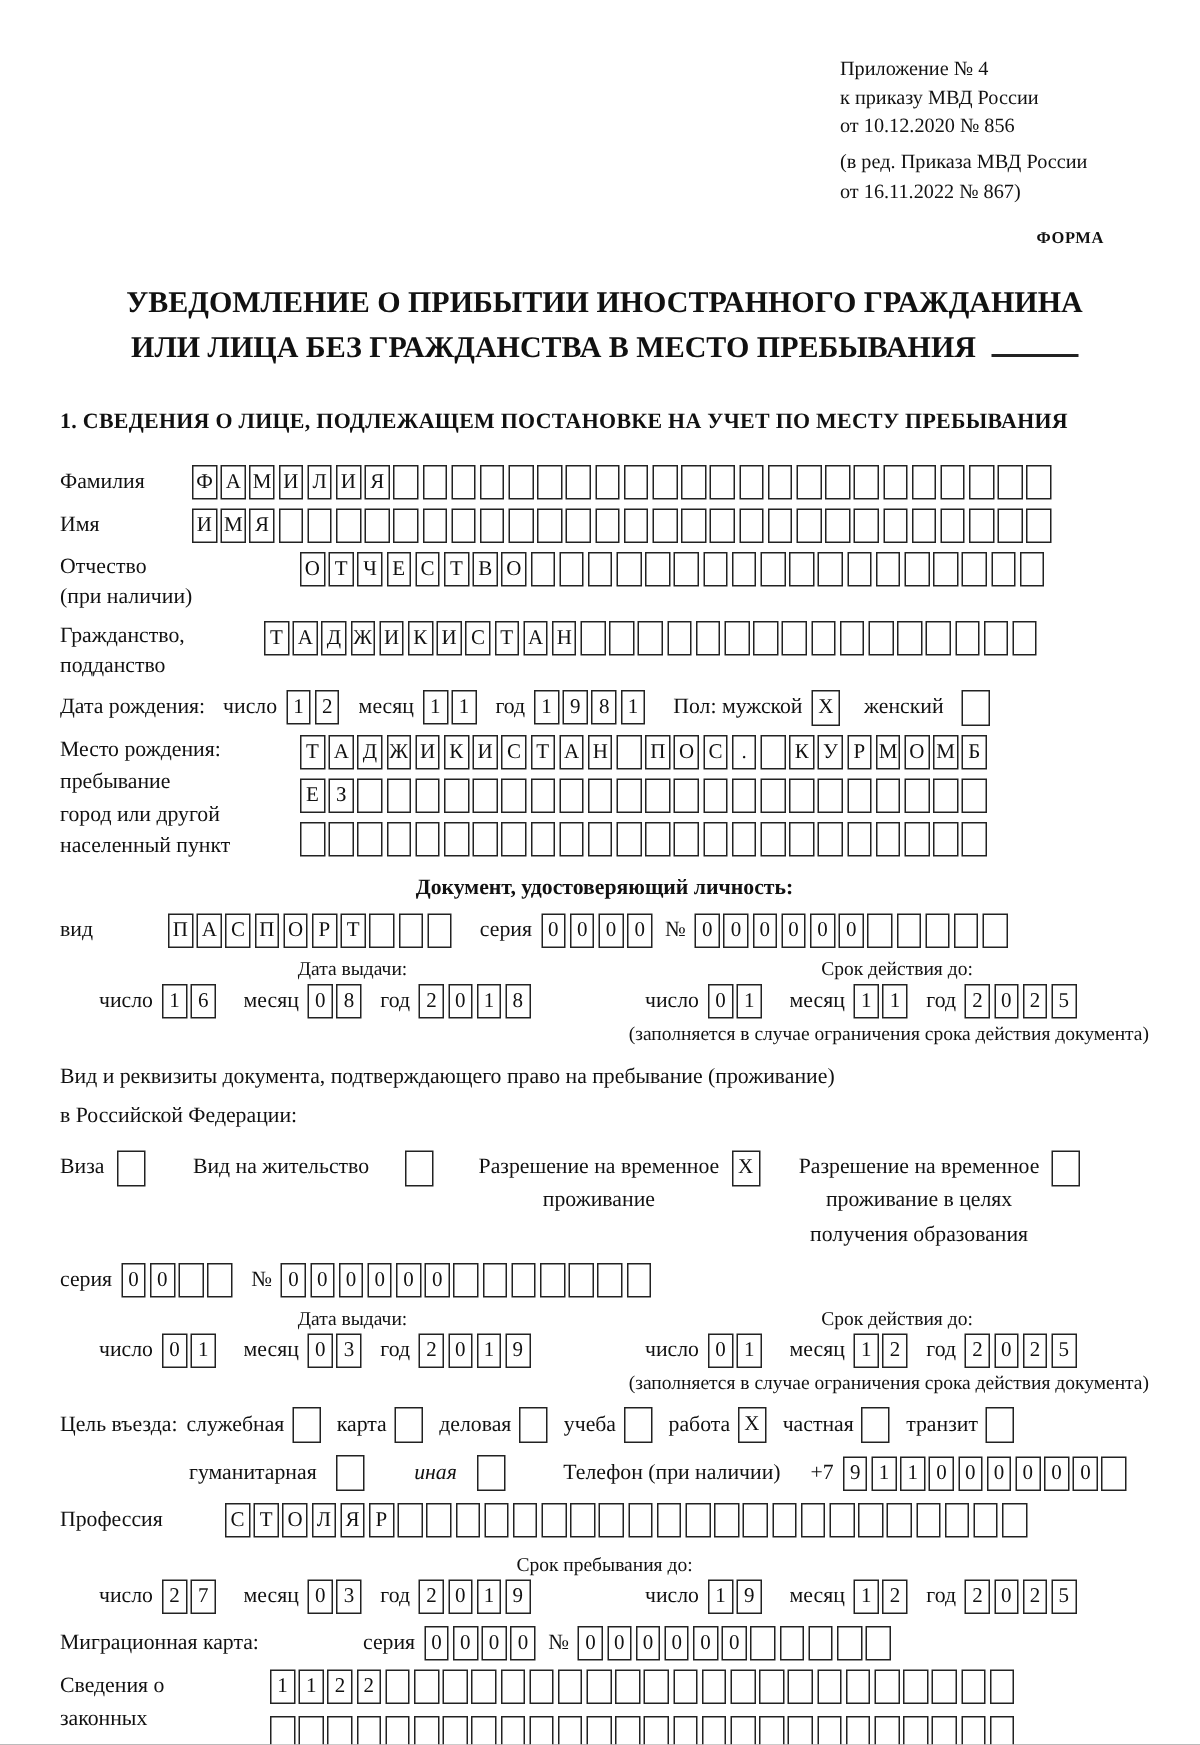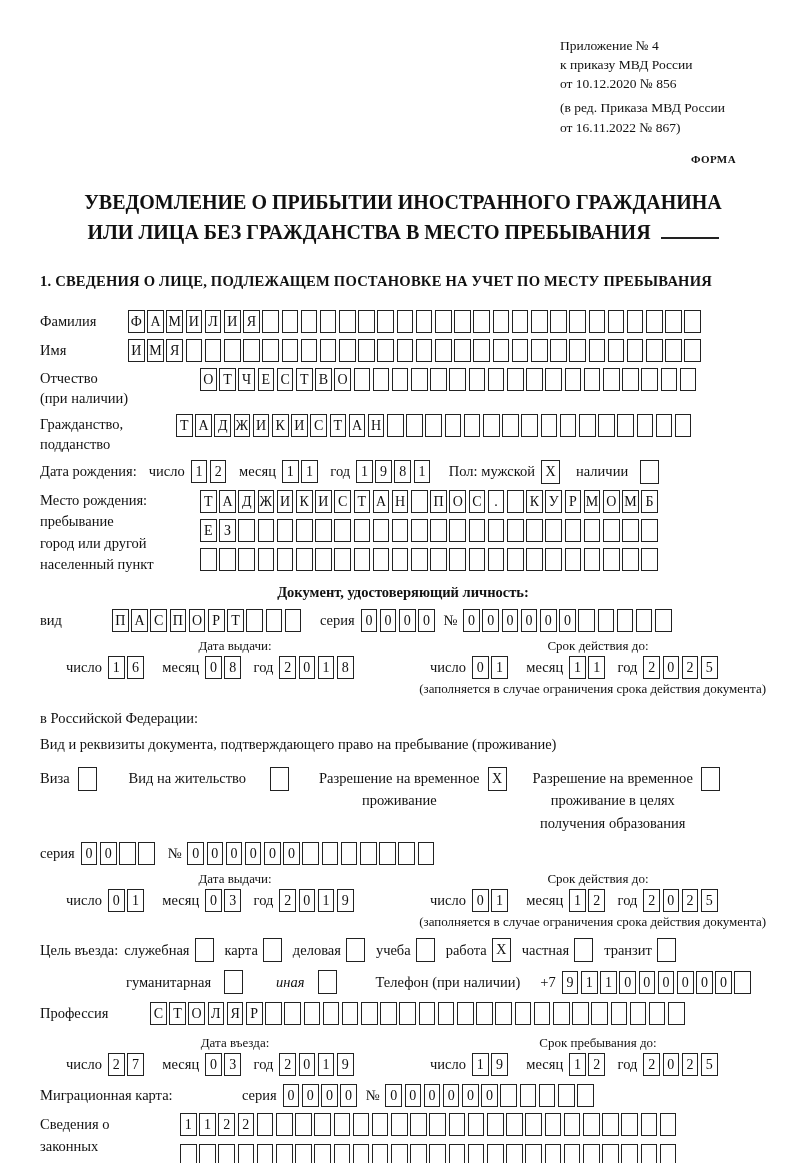--- a/index.html
+++ b/index.html
@@ -231,21 +231,21 @@
       </span>
     <span class="dlabel ml10">год</span>
     <span class="cells">
         <span class="cell">1</span>
         <span class="cell">9</span>
         <span class="cell">8</span>
         <span class="cell">1</span>
       </span>
     <span class="dlabel ml16">Пол: мужской</span>
     <span class="cbox">X</span>
-    <span class="dlabel ml16">наличии</span>
+    <span class="dlabel ml16">женский</span>
     <span class="cbox ml6"></span>
   </div>
 
   <div class="row row-top" style="margin-top:4px;">
     <span class="w160 lblcol" style="line-height:21.5px;">
       <span>Место рождения:</span><br>
       <span>пребывание</span><br>
       <span>город или другой</span><br>
       <span>населенный пункт</span>
     </span>
@@ -410,22 +410,22 @@
           <span class="cell">2</span>
           <span class="cell">0</span>
           <span class="cell">2</span>
           <span class="cell">5</span>
         </span>
     </div>
   </div>
   <div class="note">(заполняется в случае ограничения срока действия документа)</div>
 
   <div class="para">
+    <div>Вид и реквизиты документа, подтверждающего право на пребывание (проживание)</div>
     <div>в Российской Федерации:</div>
-    <div>Вид и реквизиты документа, подтверждающего право на пребывание (проживание)</div>
   </div>
 
   <div class="cb-row">
     <div class="cb-item">
       <span class="txt">Виза</span>
       <span class="cbox"></span>
     </div>
     <div class="cb-item" style="margin-left:18px;">
       <span class="txt">Вид на жительство</span>
       <span class="cbox" style="margin-left:16px;"></span>
@@ -604,21 +604,20 @@
         <span class="cell"></span>
         <span class="cell"></span>
         <span class="cell"></span>
         <span class="cell"></span>
         <span class="cell"></span>
         <span class="cell"></span>
       </span>
   </div>
 
   <div class="hdr-row" style="margin-top:10px;">
-    <div class="hdr-left">Дата въезда:</div>
     <div class="hdr-right">Срок пребывания до:</div>
   </div>
   <div class="date-row">
     <div class="dgroup dg-left">
       <span class="dlabel">число</span>
       <span class="cells">
           <span class="cell">2</span>
           <span class="cell">7</span>
         </span>
       <span class="dlabel ml16">месяц</span>

